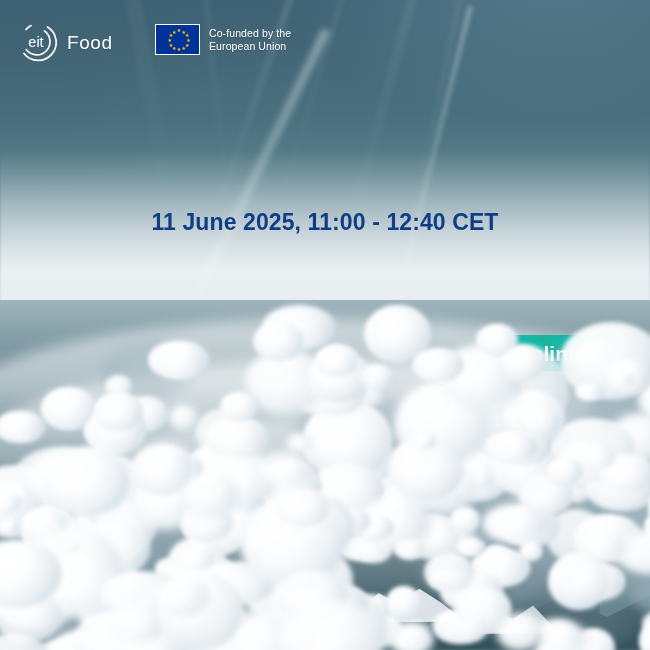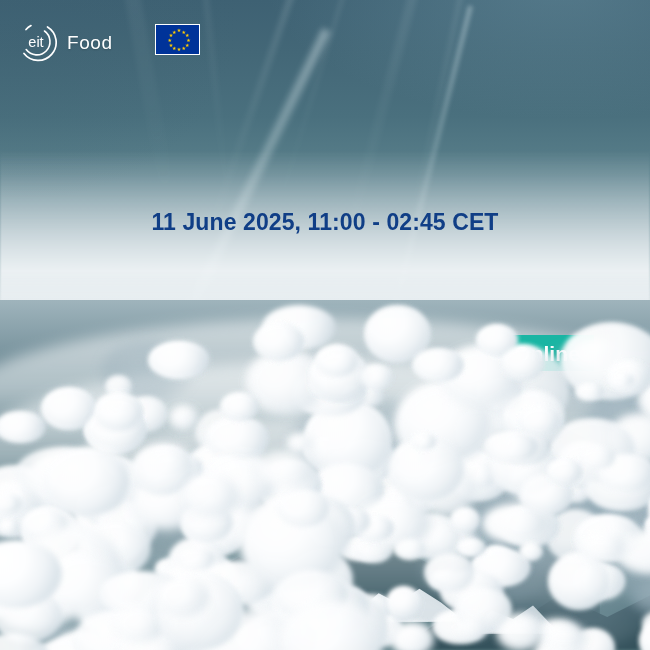--- a/index.html
+++ b/index.html
@@ -734,27 +734,31 @@
           <span class="eu-star" style="left: 30.2px; top: 13.8px;">★</span>
           <span class="eu-star" style="left: 28.9406px; top: 18.5px;">★</span>
           <span class="eu-star" style="left: 25.5px; top: 21.9406px;">★</span>
           <span class="eu-star" style="left: 20.8px; top: 23.2px;">★</span>
           <span class="eu-star" style="left: 16.1px; top: 21.9406px;">★</span>
           <span class="eu-star" style="left: 12.6594px; top: 18.5px;">★</span>
           <span class="eu-star" style="left: 11.4px; top: 13.8px;">★</span>
           <span class="eu-star" style="left: 12.6594px; top: 9.1px;">★</span>
           <span class="eu-star" style="left: 16.1px; top: 5.65936px;">★</span>
         </span>
+      <span class="eu-text">
+        <span>Co-funded by the</span><br>
+        <span>European Union</span>
+      </span>
     </div>
 
   </div>
 
   <div class="content">
 
-    <div class="event-date">11 June 2025, 11:00 - 02:45 CET</div>
+    <div class="event-date">11 June 2025, 11:00 - 12:40 CET</div>
 
 
     <div class="online-badge">
       <span class="online-text">Online</span>
     </div>
 
   </div>
 
 </div>
 

